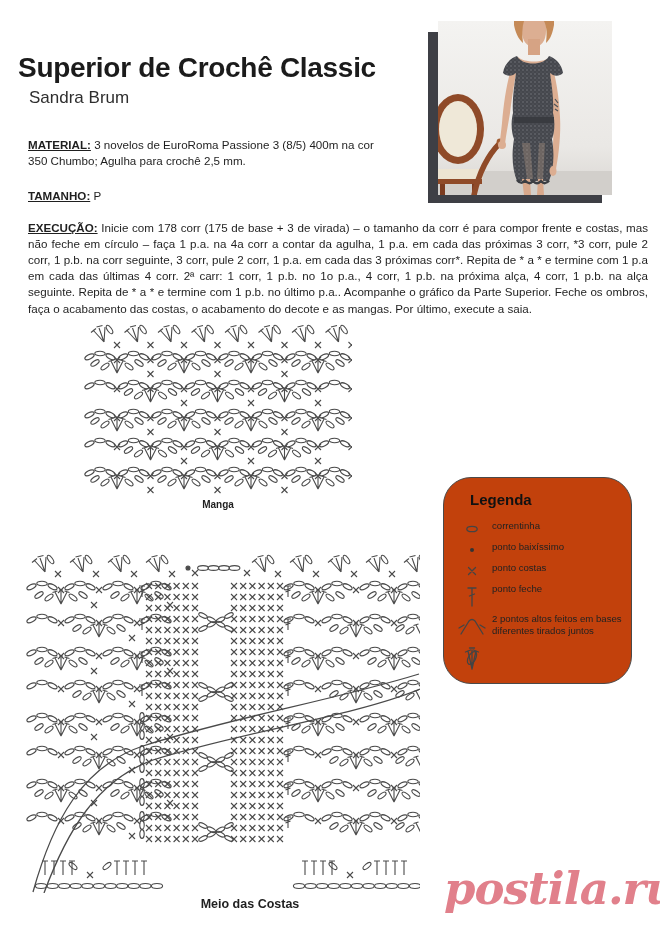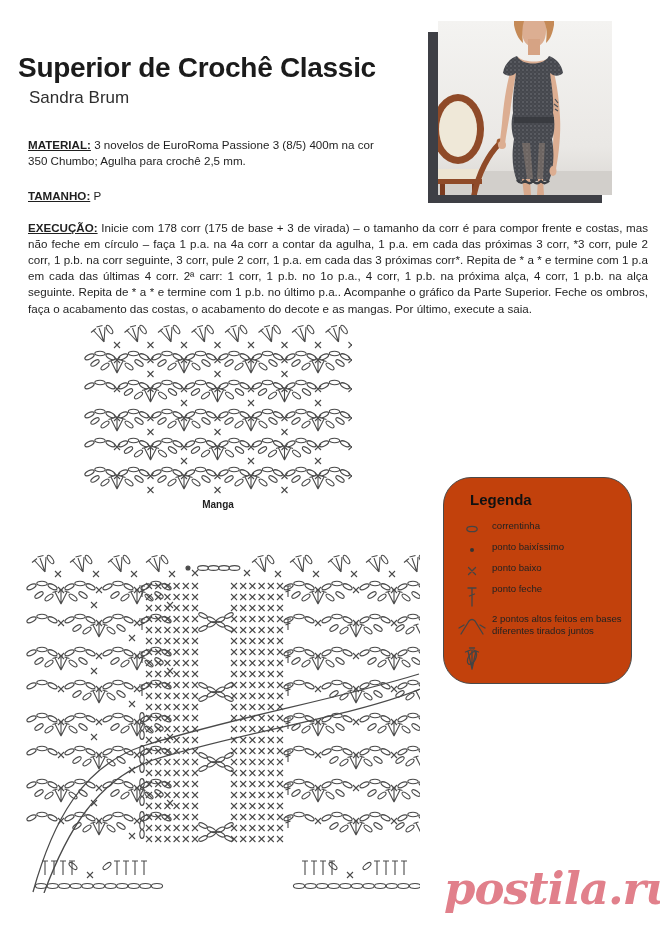--- a/index.html
+++ b/index.html
@@ -328,21 +328,21 @@
             </svg>
           </span>
         <span class="legend-lab">ponto baixíssimo</span>
       </div>
       <div class="legend-row">
         <span class="legend-ico">
           <svg width="24" height="18">
               <path d="M8.5,5.5 L15.5,12.5 M15.5,5.5 L8.5,12.5" class="lg-stroke"></path>
             </svg>
           </span>
-        <span class="legend-lab">ponto baixo</span>
+        <span class="legend-lab">ponto costas</span>
       </div>
       <div class="legend-row">
         <span class="legend-ico">
           <svg width="24" height="26">
               <path d="M12,23 L12,5 M8,5 L16,5 M9.5,13 L14.5,11" class="lg-stroke"></path>
             </svg>
           </span>
         <span class="legend-lab">ponto feche</span>
       </div>
       <div class="legend-row" style="margin-top:4px;">
@@ -987,16 +987,17 @@
         <ellipse cx="108.8" cy="338" rx="5.6" ry="2.5"></ellipse>
         <ellipse cx="366.8" cy="338" rx="5.6" ry="2.5"></ellipse>
         <ellipse cx="120.39999999999999" cy="338" rx="5.6" ry="2.5"></ellipse>
         <ellipse cx="378.4" cy="338" rx="5.6" ry="2.5"></ellipse>
         <ellipse cx="132" cy="338" rx="5.6" ry="2.5"></ellipse>
         <ellipse cx="390" cy="338" rx="5.6" ry="2.5"></ellipse>
         <path d="M8,344 C28,272 58,218 118,198 C205,170 310,152 394,126" stroke-width="1.3"></path>
         <path d="M19,345 C42,283 72,232 128,212 C212,185 330,168 395,141" stroke-width="1.3"></path>
       </g>
     </svg>
+  <div class="caption abs" style="left:60px;top:897px;width:380px;font-size:12.5px;">Meio das Costas</div>
 
   <div class="wm abs" style="left: 444px; top: 862px; color: rgb(225, 128, 139);">postila.ru</div>
 
 </div>
 
 </body></html>

